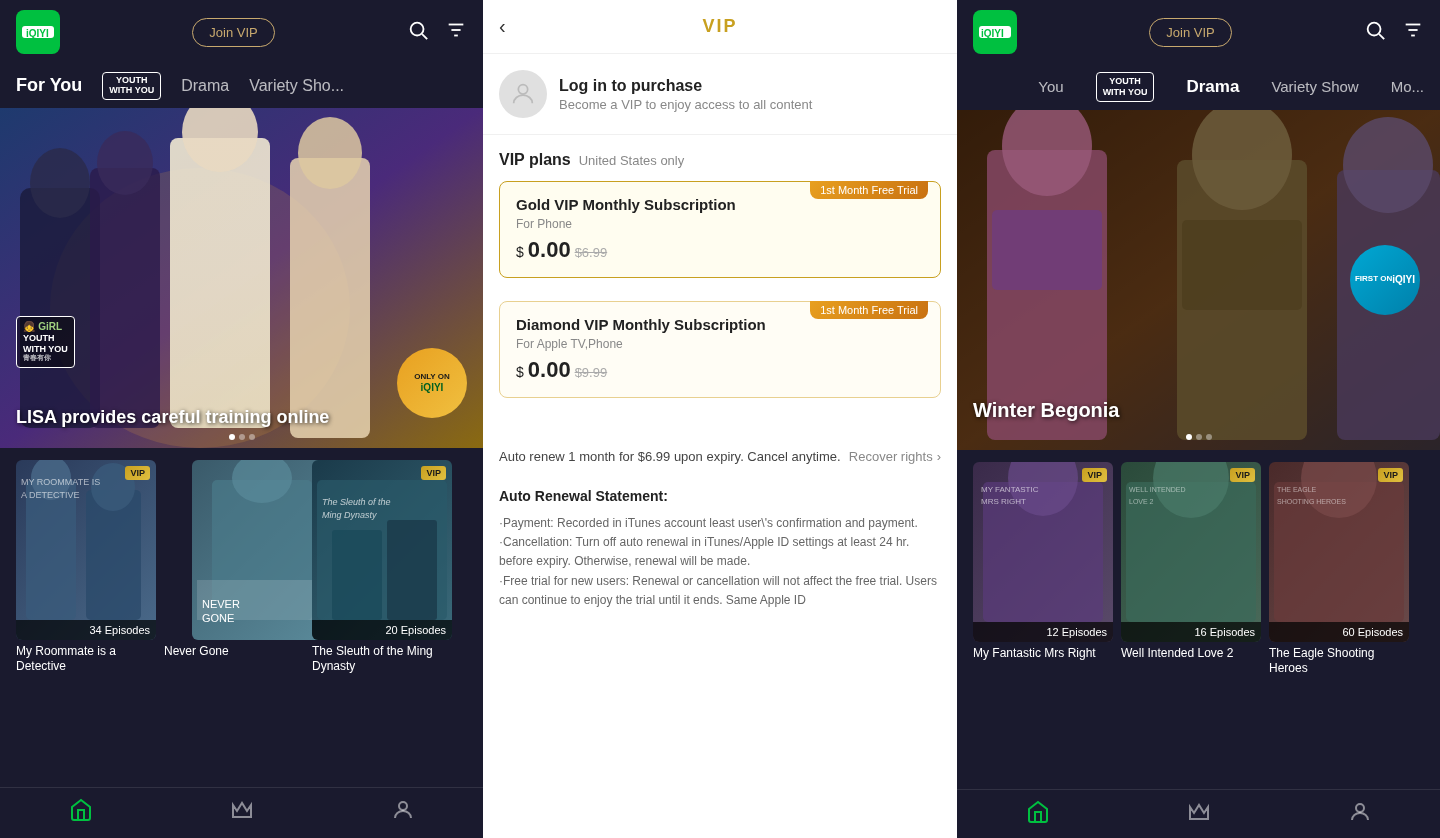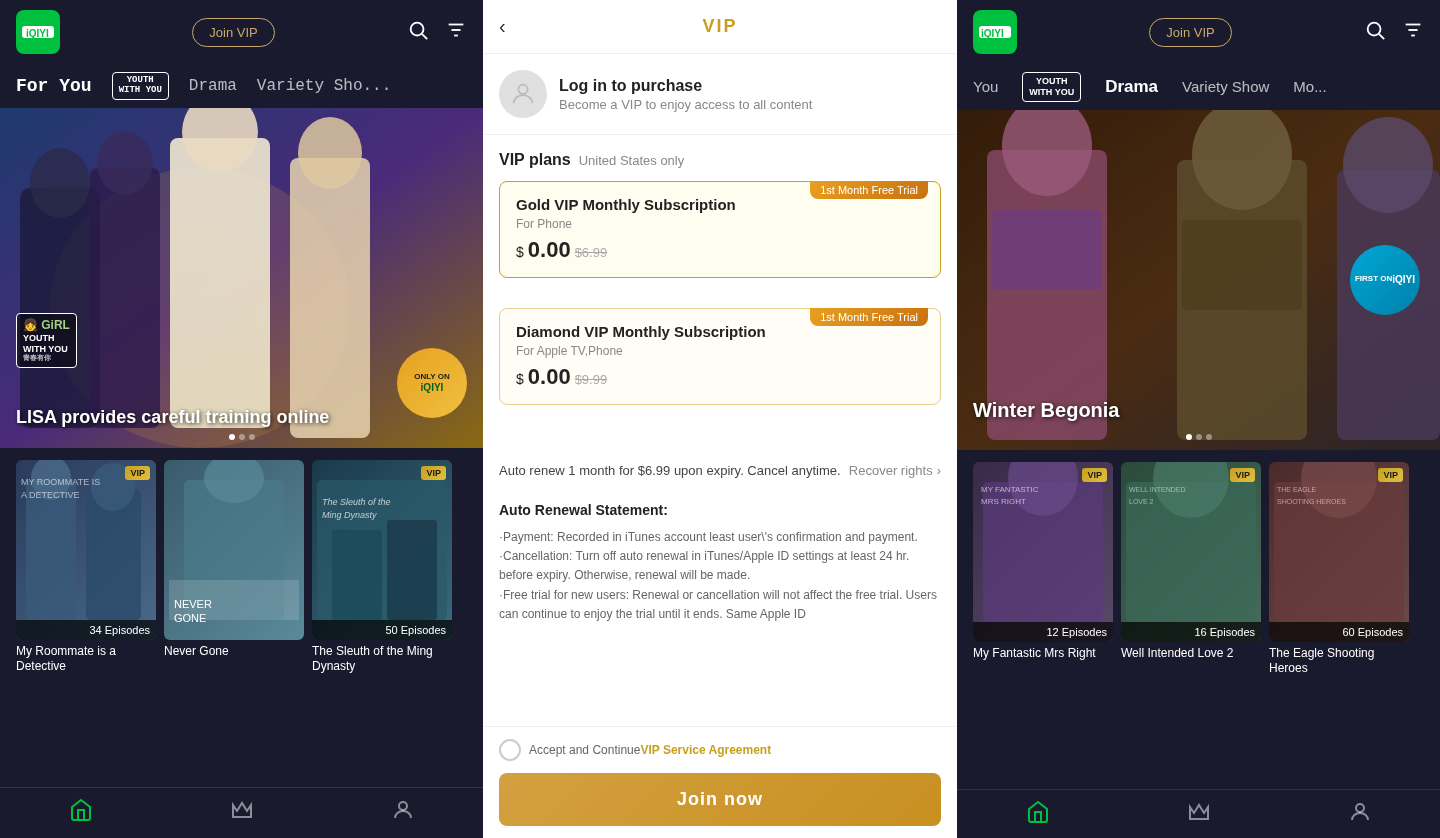--- a/index.html
+++ b/index.html
@@ -60,21 +60,20 @@
       color: white;
       font-size: 20px;
     }
 
     .left-nav {
       display: flex;
       align-items: center;
       gap: 20px;
       padding: 8px 16px;
       overflow-x: hidden;
-      font-family: Liberation Mono, monospace;
     }
 
     .nav-item {
       color: rgba(255,255,255,0.7);
       font-size: 16px;
       cursor: pointer;
       white-space: nowrap;
     }
 
     .nav-item.active {
@@ -180,21 +179,21 @@
 
     .content-card-img {
       width: 140px;
       height: 180px;
       border-radius: 6px;
       position: relative;
       overflow: hidden;
     }
 
     .card-gradient-1 { background: linear-gradient(135deg, #2a3a5a, #4a6a8a); }
-    .card-gradient-2 { background: linear-gradient(135deg, #3a5a6a, #5a8a9a); }
+    .card-gradient-2 { background: linear-gradient(135deg, #3a5a6a, #5a8a9a); margin-left: 28px; }
     .card-gradient-3 { background: linear-gradient(135deg, #1a3a4a, #3a6a7a); }
 
     .vip-badge {
       position: absolute;
       top: 6px;
       right: 6px;
       background: linear-gradient(135deg, #c8a020, #e0c040);
       color: #1a1a1a;
       font-size: 9px;
       font-weight: 700;
@@ -340,21 +339,21 @@
 
     .vip-plans-subtitle {
       font-size: 13px;
       color: #888;
     }
 
     .plan-card {
       border: 1.5px solid #e8d090;
       border-radius: 8px;
       padding: 14px 16px;
-      margin-bottom: 30px;
+      margin-bottom: 23px;
       position: relative;
       background: #fffdf5;
     }
 
     .plan-card.selected {
       border-color: #c8a020;
       background: #fffdf0;
     }
 
     .free-trial-badge {
@@ -518,23 +517,24 @@
       align-items: center;
       justify-content: center;
       font-weight: 900;
       font-size: 14px;
       color: white;
     }
 
     .right-nav {
       display: flex;
       align-items: center;
-      gap: 24px;
+      gap: 32px;
       padding: 8px 16px;
       overflow-x: hidden;
+      justify-content: flex-end;
     }
 
     .right-nav .nav-item {
       font-size: 15px;
     }
 
     .right-nav .nav-item.active {
       color: white;
       font-weight: 700;
       font-size: 17px;
@@ -702,21 +702,21 @@
       <defs>
         <linearGradient id="heroGrad1" x1="0" y1="0" x2="0" y2="1">
           <stop offset="0" stop-color="#ffffff" stop-opacity="0.1"></stop>
           <stop offset="1" stop-color="#c8a020" stop-opacity="0.2"></stop>
         </linearGradient>
       </defs>
     </svg>
 
     <div style="position:absolute;bottom:80px;left:16px;display:flex;align-items:center;gap:6px;">
       <div style="background:rgba(0,0,0,0.5);border:1.5px solid white;color:white;padding:4px 6px;border-radius:4px;font-size:9px;font-weight:700;line-height:1.2;">
-        <div style="color:#a0d080;font-size:12px;text-align:center;">👧 GiRL</div>
+        <div style="color:#a0d080;font-size:10px;">👧 GiRL</div>
         <div>YOUTH</div>
         <div>WITH YOU</div>
         <div style="font-size:7px;opacity:0.7;">青春有你</div>
       </div>
     </div>
 
     <div class="only-on-badge">
       <span style="font-size:8px;font-weight:900;">ONLY ON</span>
       <span style="font-size:10px;font-weight:900;color:#006020;">iQIYI</span>
     </div>
@@ -763,21 +763,21 @@
     <div class="content-card">
       <div class="content-card-img card-gradient-3">
         <svg style="position:absolute;inset:0;width:100%;height:100%;" viewBox="0 0 140 180">
           <rect x="5" y="20" width="130" height="140" rx="5" fill="#2a5a6a" opacity="0.7"></rect>
           <text x="10" y="45" font-size="9" fill="rgba(255,255,255,0.7)" style="font-style:italic;">The Sleuth of the</text>
           <text x="10" y="58" font-size="9" fill="rgba(255,255,255,0.7)" style="font-style:italic;">Ming Dynasty</text>
           <rect x="20" y="70" width="50" height="90" rx="3" fill="#1a4a5a" opacity="0.8"></rect>
           <rect x="75" y="60" width="50" height="100" rx="3" fill="#1a3a4a" opacity="0.8"></rect>
         </svg>
         <div class="vip-badge">VIP</div>
-        <div class="episodes-badge">50 Episodes</div>
+        <div class="episodes-badge">20 Episodes</div>
       </div>
       <div class="card-title">The Sleuth of the Ming Dynasty</div>
     </div>
   </div>
 
   <div class="bottom-nav">
     <div class="bottom-nav-item">
       <span class="bottom-nav-icon active">
         <svg width="24" height="24" viewBox="0 0 24 24" fill="none" stroke="#00c040" stroke-width="2">
           <path d="M3 9l9-7 9 7v11a2 2 0 01-2 2H5a2 2 0 01-2-2z"></path>
@@ -864,29 +864,20 @@
     <div class="renewal-statement">
       <div class="renewal-title">Auto Renewal Statement:</div>
       <div class="renewal-text">
         <p>·Payment: Recorded in iTunes account least user\'s confirmation and payment.</p>
         <p>·Cancellation: Turn off auto renewal in iTunes/Apple ID settings at least 24 hr. before expiry. Otherwise, renewal will be made.</p>
         <p>·Free trial for new users: Renewal or cancellation will not affect the free trial. Users can continue to enjoy the trial until it ends. Same Apple ID</p>
       </div>
     </div>
   </div>
 
-  <div class="modal-footer">
-    <div class="accept-row">
-      <div class="checkbox-circle"></div>
-      <span class="accept-text">
-        <span>Accept and Continue</span><span class="accept-link">VIP Service Agreement</span>
-      </span>
-    </div>
-    <button class="join-now-btn">Join now</button>
-  </div>
 </div>
 
 <div class="right-panel">
 
   <div class="right-header">
     <div class="iqiyi-logo-right">
       <svg width="32" height="20" viewBox="0 0 32 20">
         <rect x="0" y="4" width="32" height="12" rx="3" fill="white"></rect>
         <text x="2" y="15" font-size="10" font-weight="900" fill="#00c040">iQIYI</text>
       </svg>

